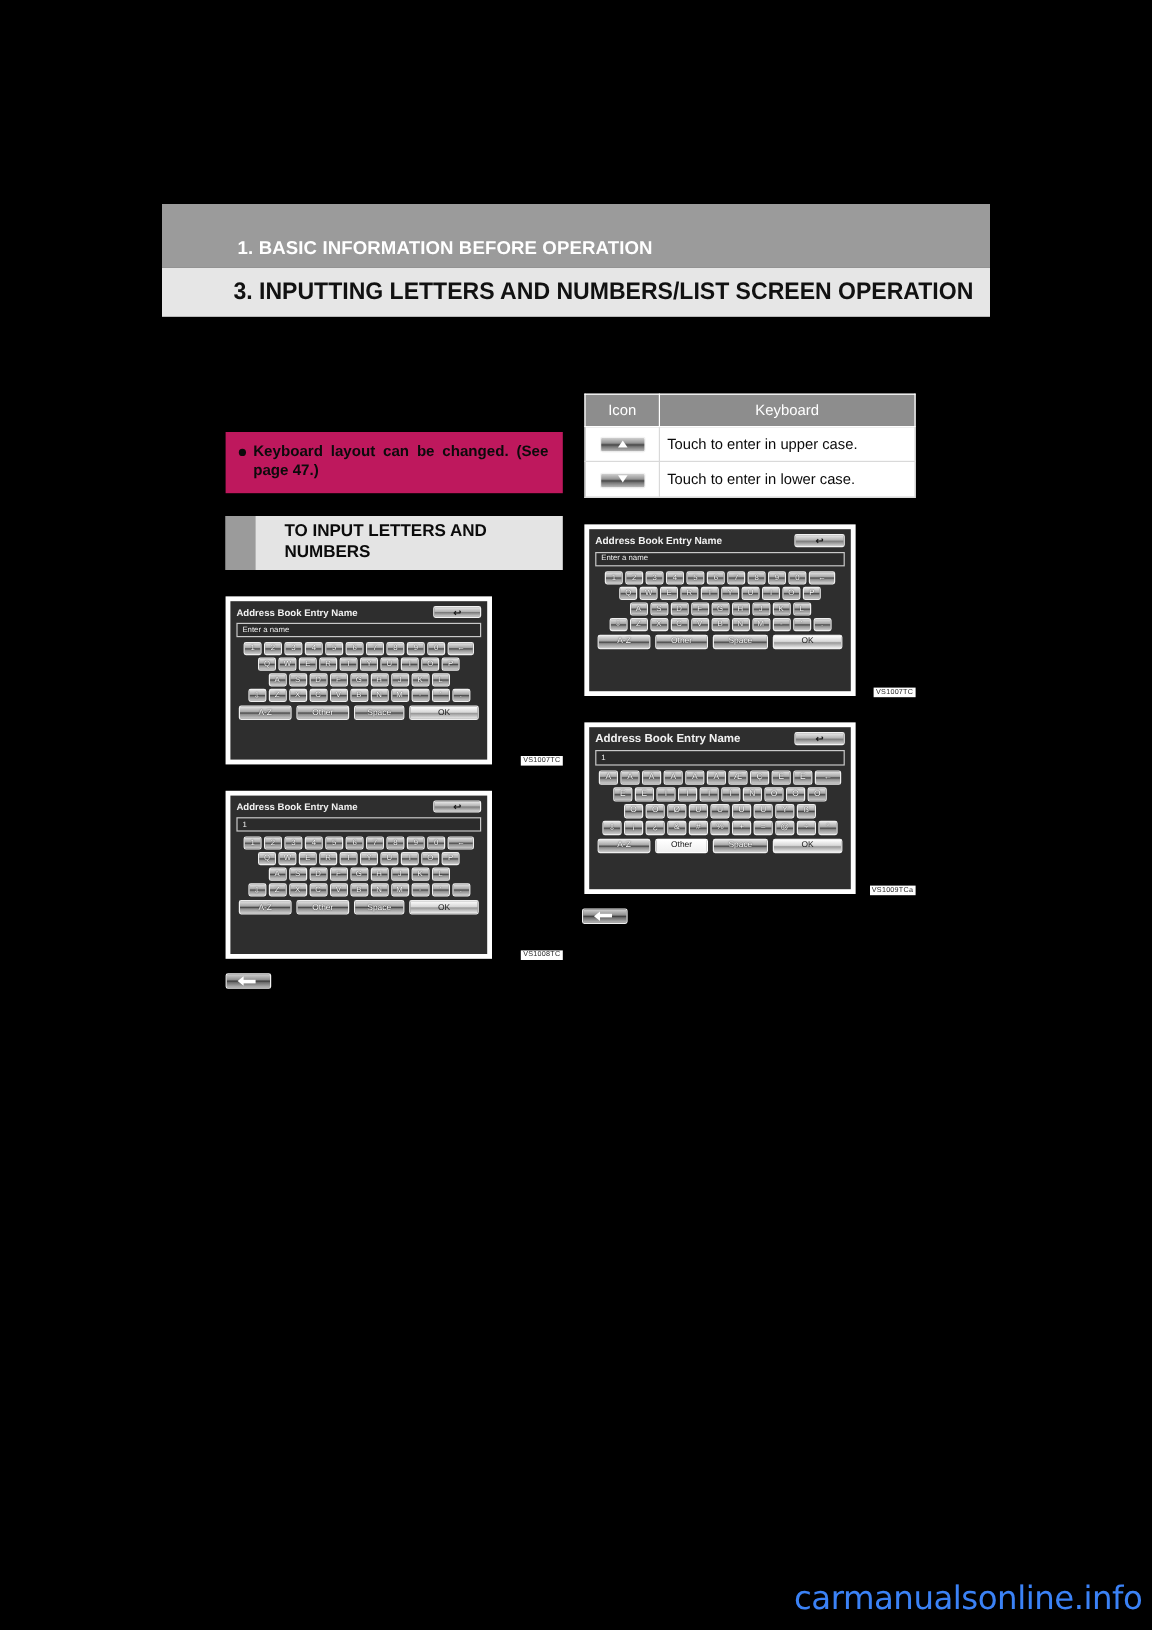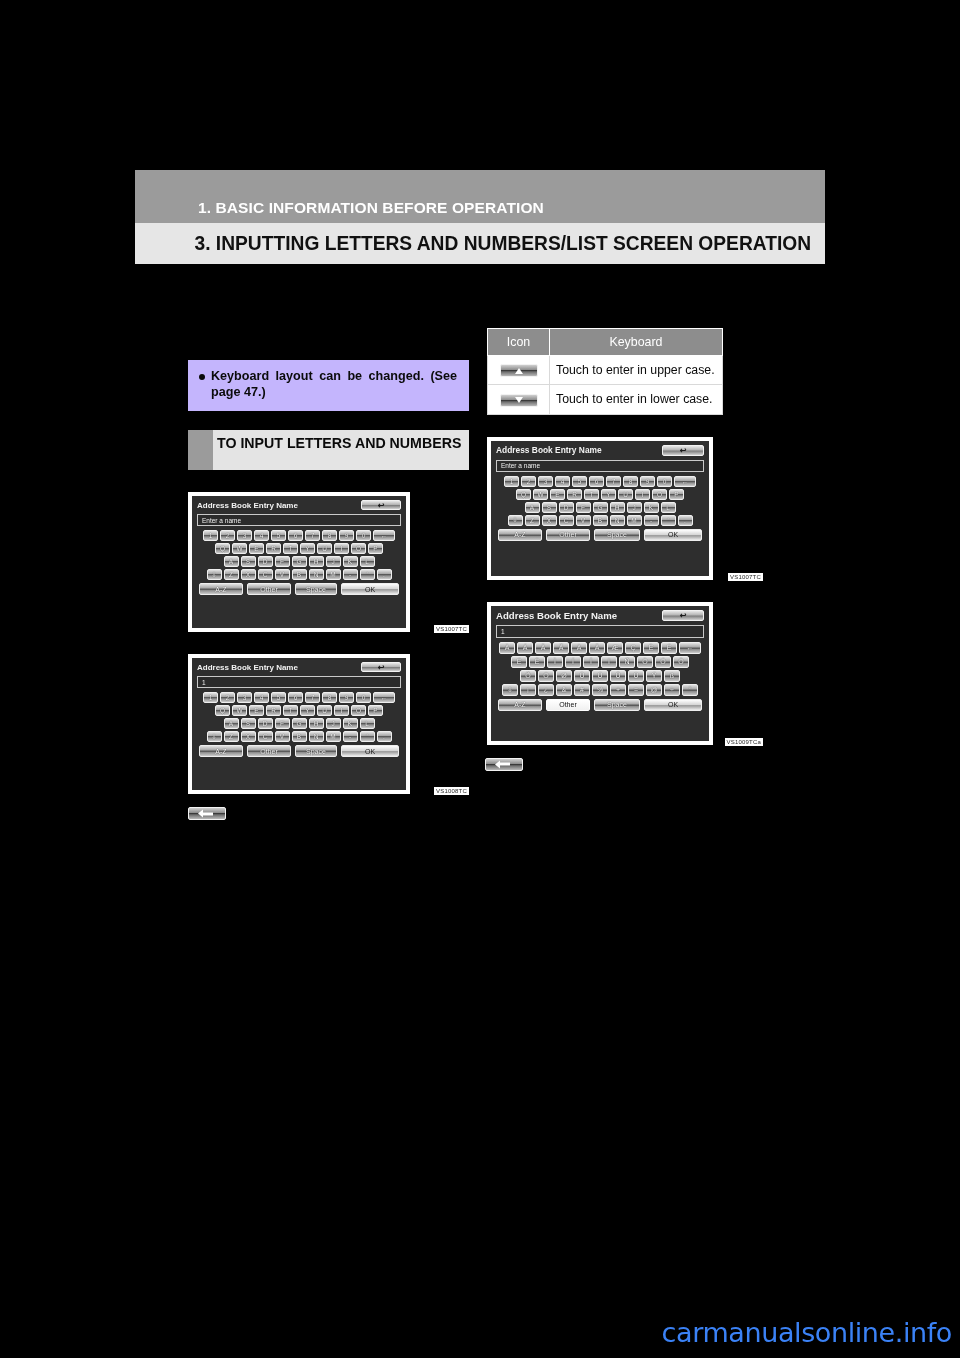--- a/index.html
+++ b/index.html
@@ -43,21 +43,21 @@
     transform: scaleX(0.96);
     transform-origin: left center;
   }
 
   
   .col-left  { position: absolute; left: 188px; top: 300px; width: 281px; }
   .col-right { position: absolute; left: 487px; top: 300px; width: 276px; }
 
   
   .note-box {
-    background: #c4b5fd;
+    background: #be185d;
     padding: 9px 12px 11px 11px;
     margin-top: 60px;
   }
   .note-line {
     display: flex; align-items: flex-start;
     color: #0b0b0b;
     font-size: 12.6px;
     line-height: 15.5px;
     font-weight: bold;
   }
@@ -81,28 +81,28 @@
     flex: 0 0 auto;
     width: 25px;
     background: #9b9b9b;
   }
   .subhead-title {
     flex: 1 1 auto;
     color: #0b0b0b;
     font-size: 14.2px;
     font-weight: bold;
     line-height: 17px;
-    padding: 5px 6px 6px 4px;
+    padding: 5px 6px 6px 24px;
   }
   .subhead.one-line { min-height: 27px; align-items: center; }
   .subhead.one-line .subhead-title { padding-top: 4px; padding-bottom: 4px; }
 
   
   .icon-table {
-    width: 236px;
+    width: 276px;
     border-collapse: collapse;
     margin-top: 28px;
     background: #a3a3a3;
   }
   .icon-table th {
     background: #8d8d8d;
     color: #ffffff;
     font-size: 12.4px;
     font-weight: normal;
     padding: 6px 0 6px 0;

